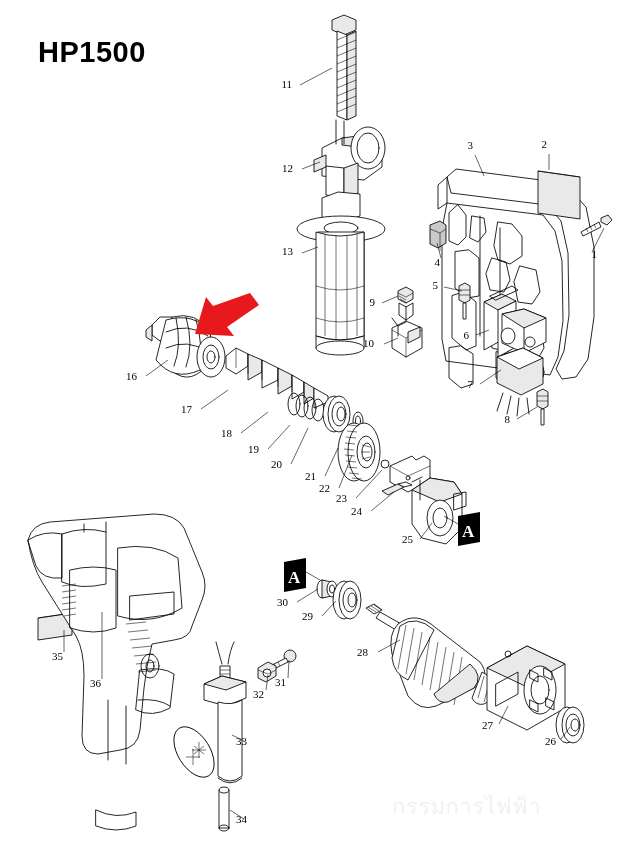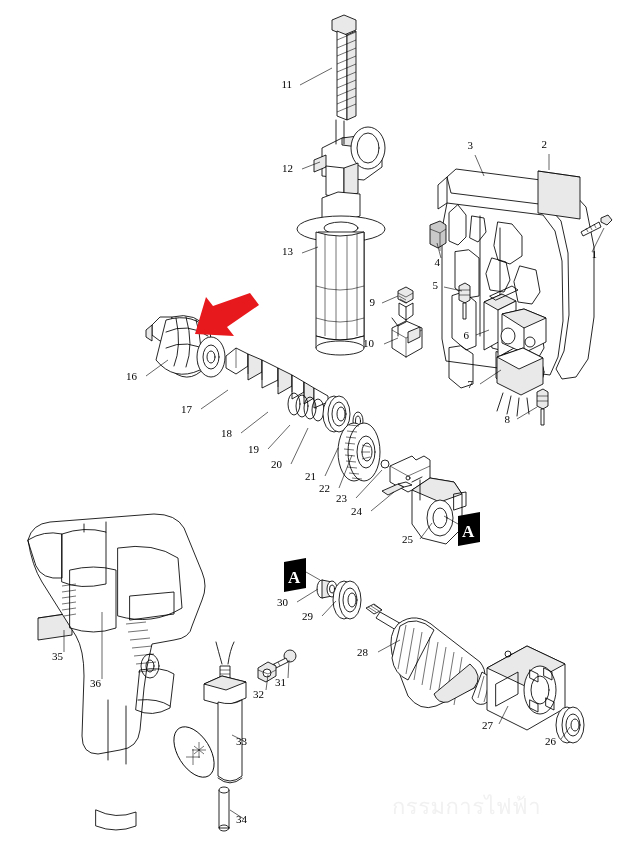--- a/index.html
+++ b/index.html
@@ -20,20 +20,21 @@
   .num{font-size:11px;fill:#000;font-family:"Liberation Serif",serif;}
   .amark{fill:#000;}
   .aletter{fill:#fff;font-size:17px;font-family:"Liberation Serif",serif;font-weight:bold;}
   .arrow{fill:#e8191c;}
 </style>
 </head>
 <body>
 
 <div id="stage">
 
+  <div id="title">HP1500</div>
   <div id="watermark">กรรมการไฟฟ้า</div>
 
   <svg viewBox="0 0 637 850">
 
     <g>
       <path class="fillg" d="M332 20 l12 -5 l12 5 l0 10 l-12 5 l-12 -5 z"></path>
       <path class="fillw" d="M337 31 l10 4 l0 85 l-10 -4 z"></path>
       <path class="fillg" d="M347 35 l9 -4 l0 85 l-9 4 z"></path>
       <g class="lnT">
         <path d="M337 40 l19 -8 M337 48 l19 -8 M337 56 l19 -8 M337 64 l19 -8

